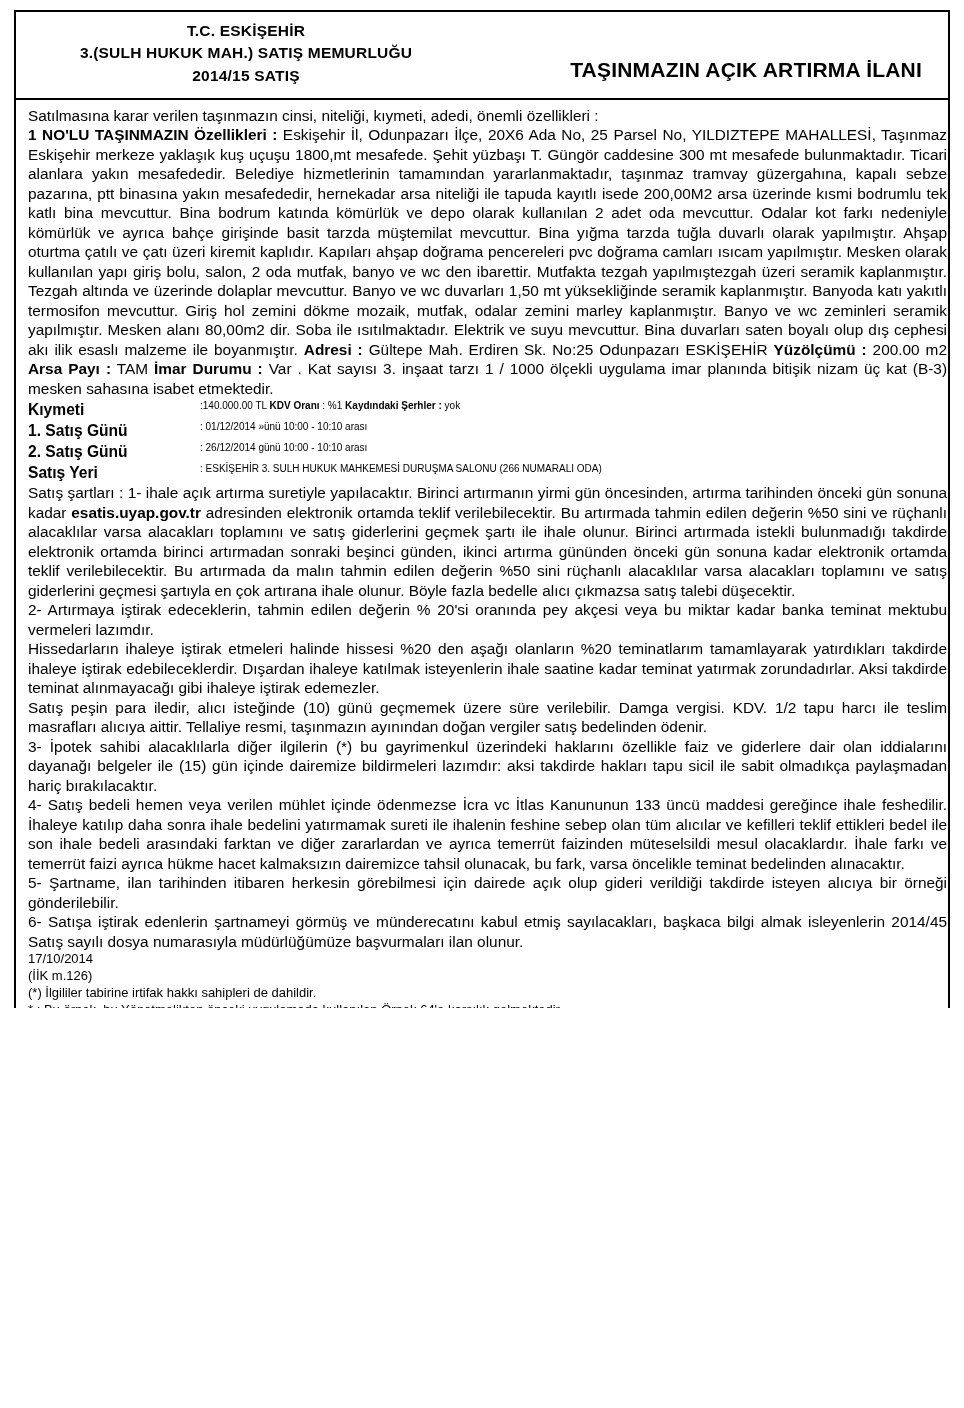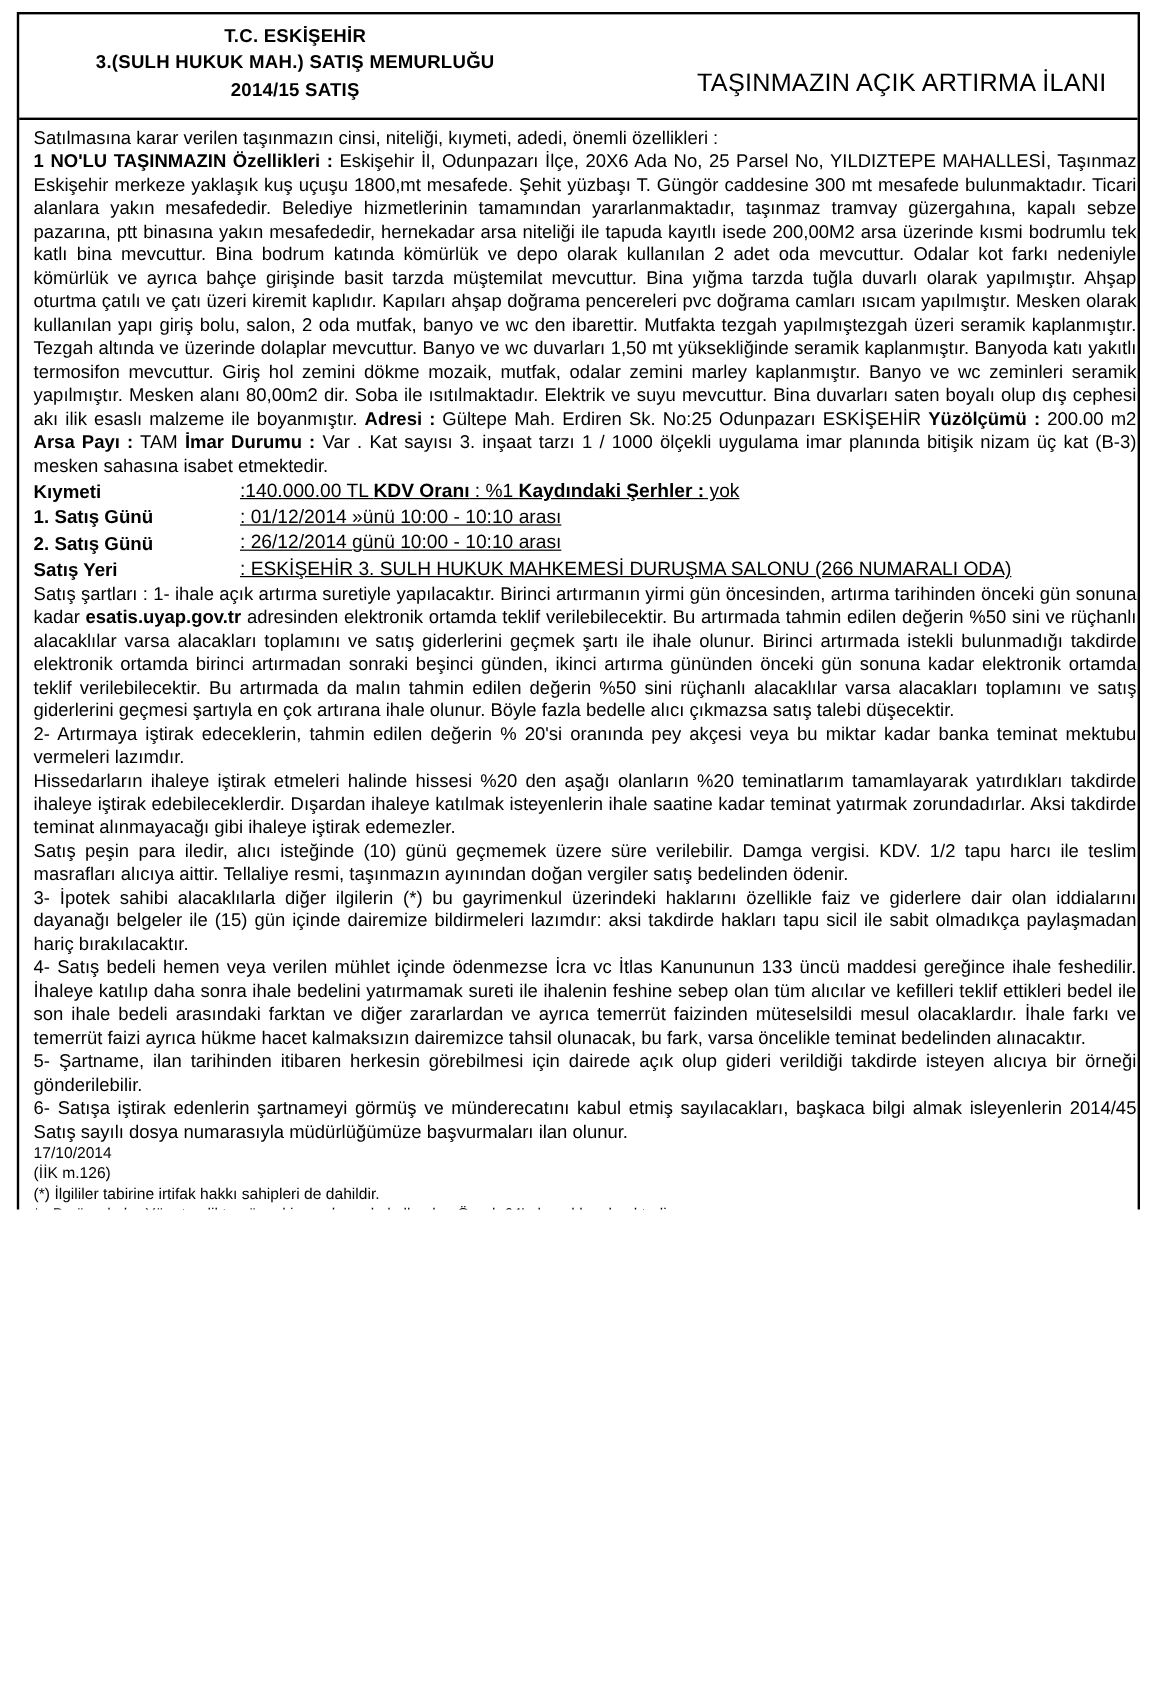--- a/index.html
+++ b/index.html
@@ -43,53 +43,52 @@
     font-weight: bold;
     font-size: 15.5px;
     line-height: 1.45;
     letter-spacing: 0.2px;
   }
   .office div { white-space: nowrap; }
   .main-title {
     position: absolute;
     right: 26px;
     top: 46px;
-    font-weight: normal;
+    font-weight: bold;
     font-size: 21px;
     letter-spacing: 0.2px;
   }
   
   .body {
     padding: 6px 1px 0 12px;
     font-size: 15.4px;
     line-height: 1.265;
     text-align: left;
   }
   .body p {
     margin: 0 0 0 0;
     text-align: justify;
   }
   .b { font-weight: bold; }
   .para { margin-bottom: 1px; }
   
   .kv {
     display: flex;
-    align-items: flex-end;
+    align-items: flex-start;
     line-height: 1.35;
   }
   .kv .k {
     font-weight: bold;
     width: 172px;
     flex: 0 0 172px;
     font-size: 15.6px;
   }
   .kv .v {
     flex: 1 1 auto;
-    font-size: 16px;
-    text-decoration: underline;
+    font-size: 10px;
   }
   .tight { margin-top: 1px; }
   
   .footer {
     position: absolute;
     left: 0;
     right: 0;
     bottom: 0;
     height: 56px;
     border-top: 2px solid #000000;

